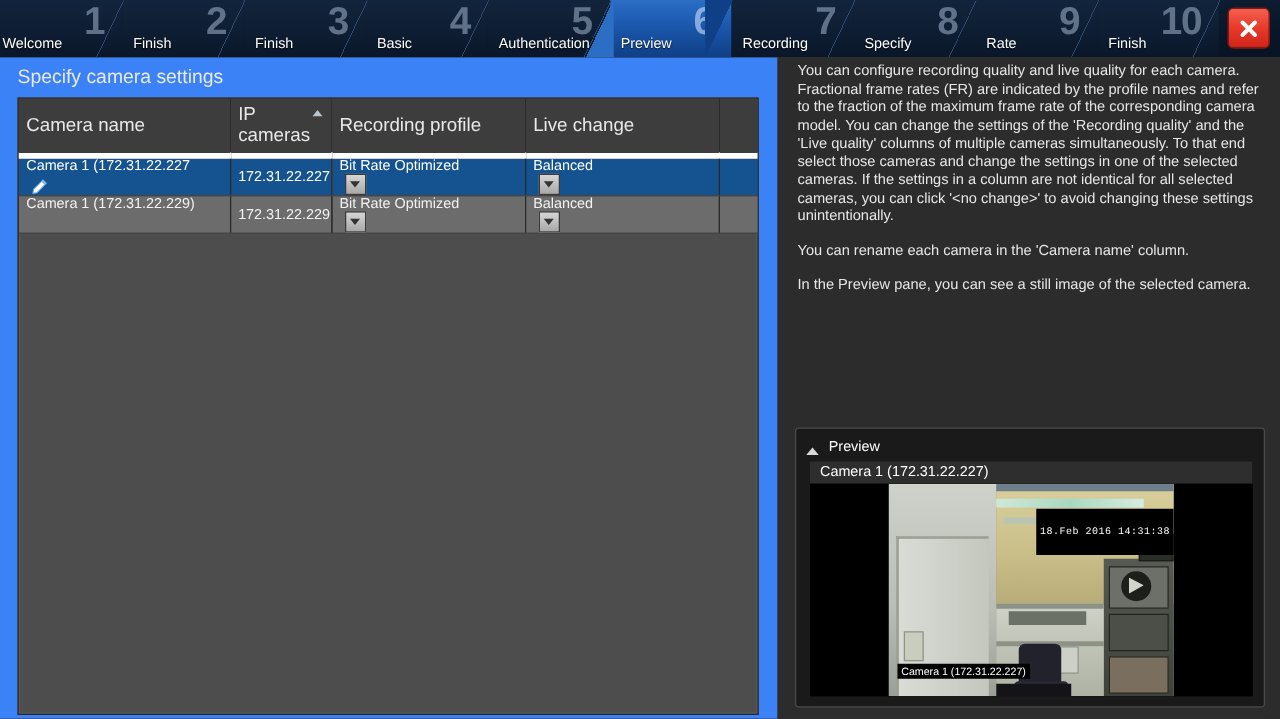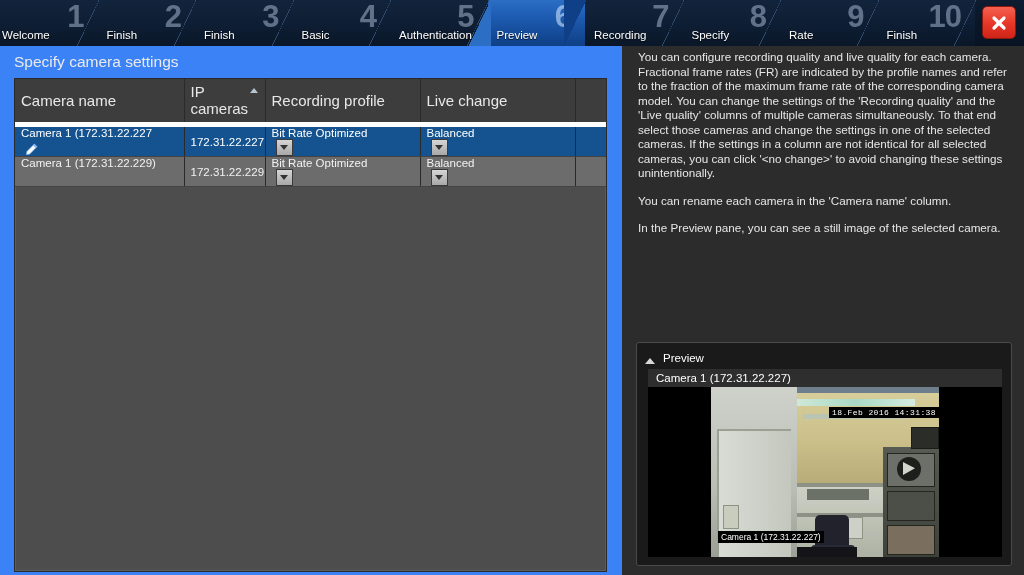--- a/index.html
+++ b/index.html
@@ -334,21 +334,21 @@
 
   .ts-overlay {
     position: absolute;
     left: 118px;
     top: 20px;
     background: #000000;
     color: #ffffff;
     font-family: "Liberation Mono", monospace;
     font-size: 8px;
     letter-spacing: 0.4px;
-    padding: 1px 3px;
+    padding: 14px 3px;
     white-space: nowrap;
     z-index: 20;
   }
   .cam-overlay {
     position: absolute;
     left: 7px;
     bottom: 14px;
     background: #000000;
     color: #ffffff;
     font-size: 8.5px;

